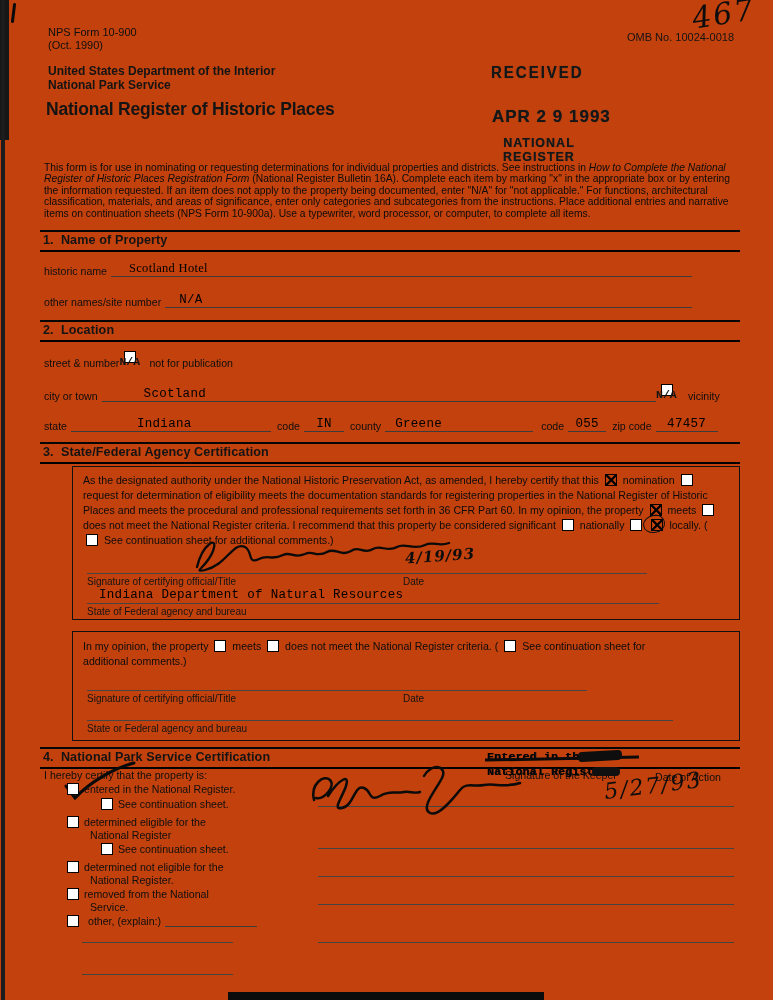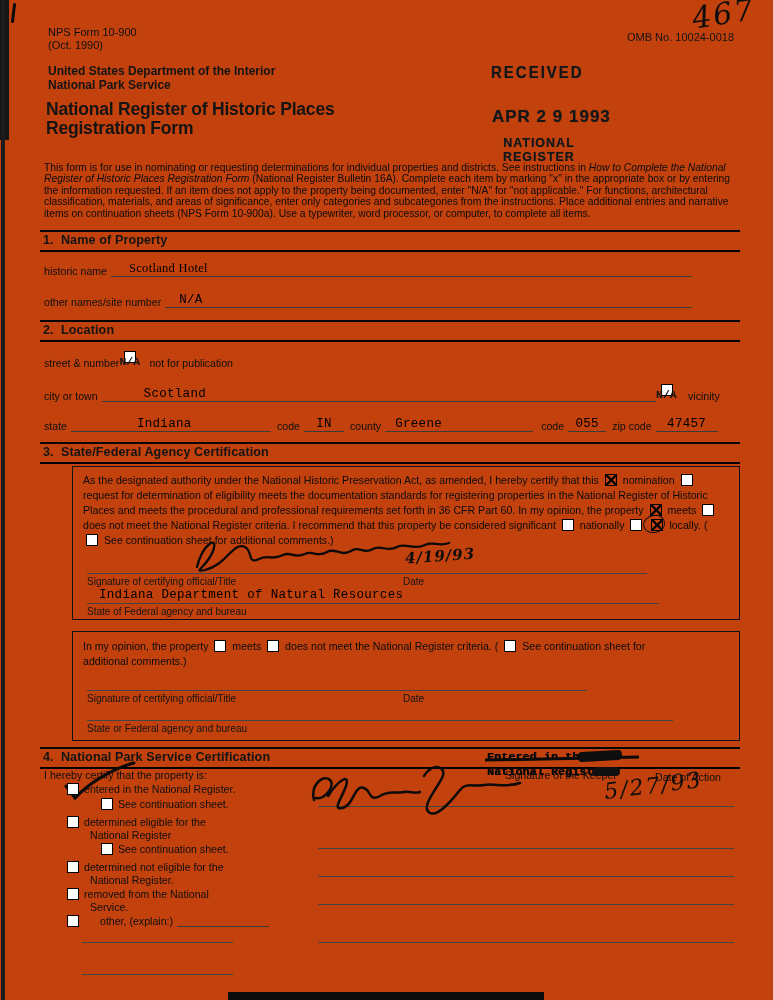--- a/index.html
+++ b/index.html
@@ -48,21 +48,20 @@
     <div>(Oct. 1990)</div>
   </div>
   <div class="abs" style="left:627px;top:31px;font-size:11px;">OMB No. 10024-0018</div>
   <div class="abs hand" style="left:692px;top:-4px;font-size:30px;transform:rotate(-9deg);letter-spacing:2px;">467</div>
 
   <div class="abs bold" style="left:48px;top:64px;font-size:12px;">United States Department of the Interior</div>
   <div class="abs bold" style="left:48px;top:78px;font-size:12px;">National Park Service</div>
   <div class="abs stamp" style="left:491px;top:64px;font-size:15px;letter-spacing:2px;transform:scaleY(1.05);">RECEIVED</div>
 
   <div class="abs bold" style="left:46px;top:99px;font-size:17.5px;letter-spacing:-0.2px;">National Register of Historic Places</div>
-  <div class="abs bold" style="left:46px;top:118px;font-size:17.5px;letter-spacing:-0.2px;">Registration Form</div>
 
   <div class="abs stamp" style="left:492px;top:107px;font-size:17px;letter-spacing:1px;font-weight:600;">APR 2 9 1993</div>
   <div class="abs stamp" style="left:503px;top:137px;font-size:12.5px;letter-spacing:1px;line-height:13.5px;text-align:center;">
     <div>NATIONAL</div>
     <div>REGISTER</div>
   </div>
 
   <div class="abs" style="left:44px;top:162px;width:694px;font-size:10.3px;line-height:11.4px;color:#0c0c0c;">
     <span>This form is for use in nominating or requesting determinations for individual properties and districts. See instructions in </span><span style="font-style:italic;">How to Complete the National Register of Historic Places Registration Form</span><span> (National Register Bulletin 16A). Complete each item by marking "x" in the appropriate box or by entering the information requested. If an item does not apply to the property being documented, enter "N/A" for "not applicable." For functions, architectural classification, materials, and areas of significance, enter only categories and subcategories from the instructions. Place additional entries and narrative items on continuation sheets (NPS Form 10-900a). Use a typewriter, word processor, or computer, to complete all items.</span>
   </div>
@@ -210,21 +209,21 @@
   <div class="abs lbl" style="left:90px;top:874px;">National Register.</div>
 
   <div class="abs frow" style="left:64px;top:888px;align-items:flex-start;">
     <span class="cb"></span>
     <span class="lbl" style="margin-left:2px;">removed from the National</span>
   </div>
   <div class="abs lbl" style="left:90px;top:901px;">Service.</div>
 
   <div class="abs frow" style="left:64px;top:915px;align-items:flex-end;">
     <span class="cb"></span>
-    <span class="lbl" style="margin-left:18px;">other, (explain:)</span>
+    <span class="lbl" style="margin-left:6px;">other, (explain:)</span>
     <span class="uline" style="width:92px;margin-left:4px;"></span>
   </div>
 
   <div class="abs lbl" style="left:505px;top:769px;">Signature of the Keeper</div>
   <div class="abs typestamp" style="left:487px;top:750px;line-height:14.5px;z-index:3;">
     <div>Entered in the</div>
     <div>National Register</div>
   </div>
   <div class="abs" style="left:485px;top:757px;width:154px;height:2.6px;background:#0a0a0a;transform:rotate(-1.2deg);z-index:4;"></div>
   <div class="abs" style="left:578px;top:751px;width:44px;height:10px;background:#0e0e0e;border-radius:4px;transform:rotate(-3deg);z-index:4;"></div>

